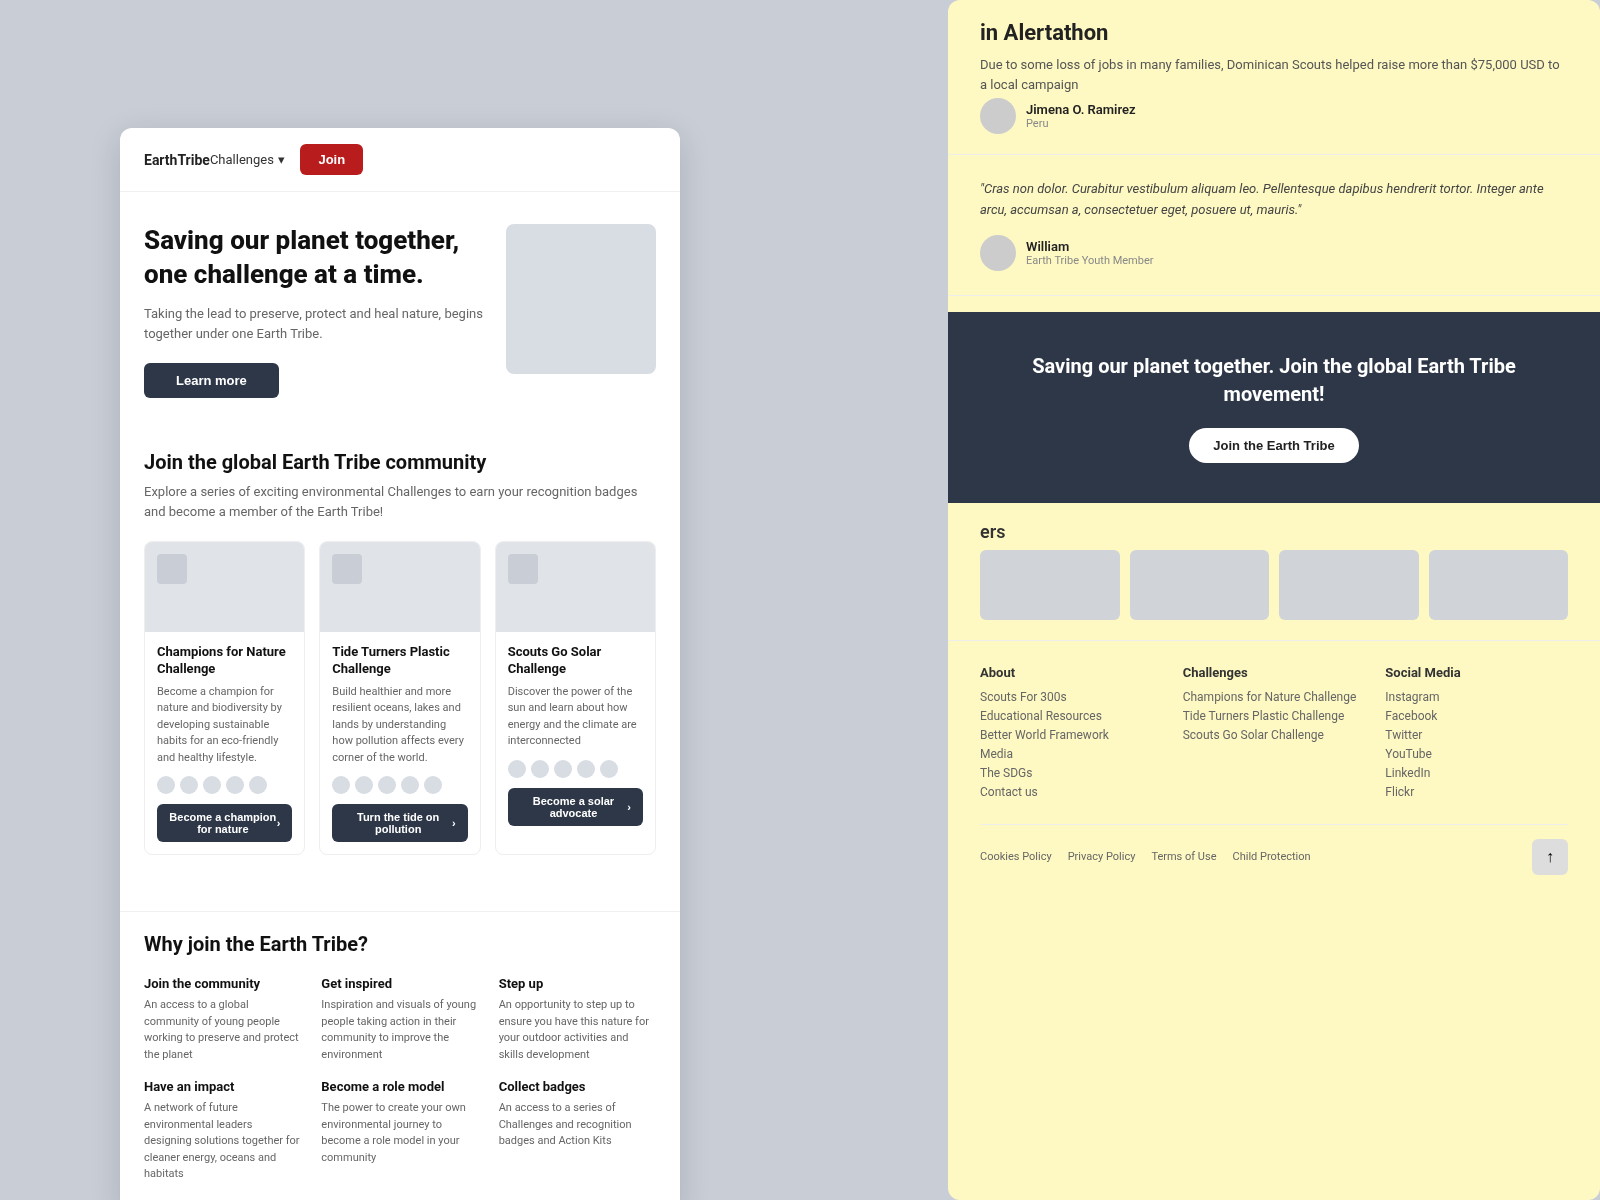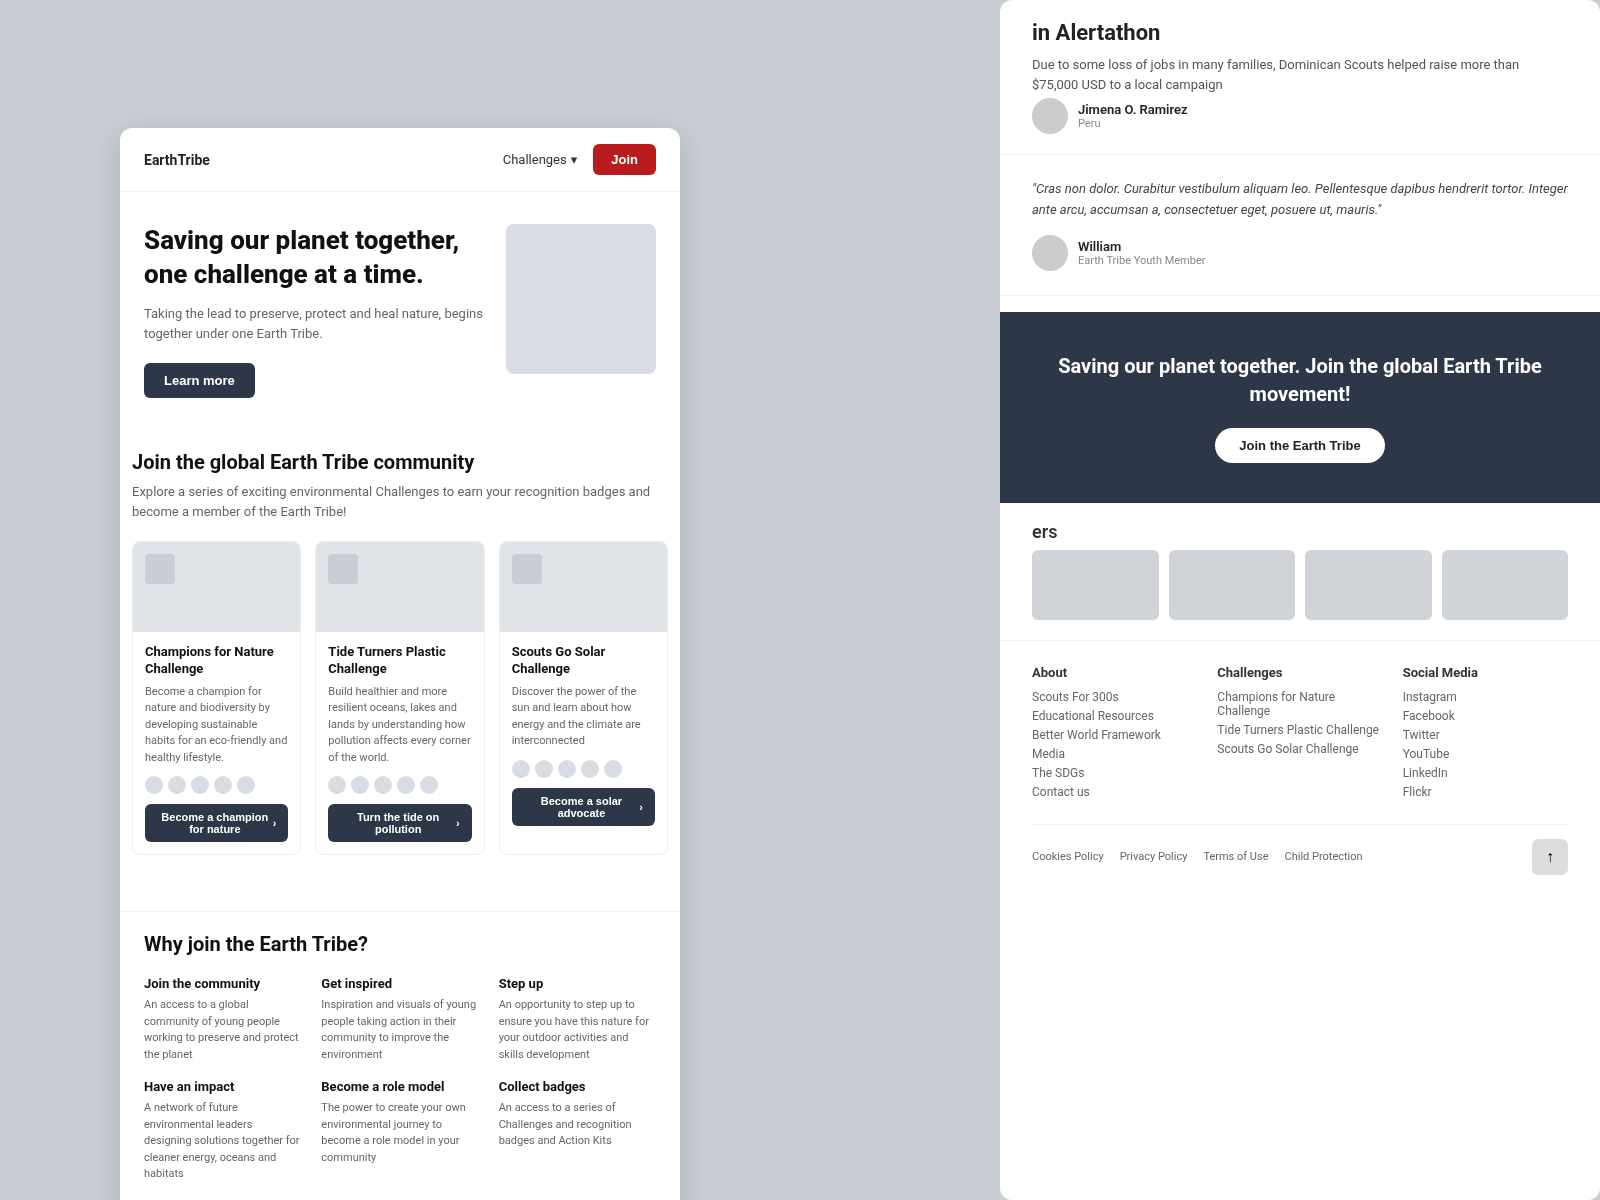--- a/index.html
+++ b/index.html
@@ -9,23 +9,23 @@
       min-height: 1200px;
       position: relative;
       overflow: hidden;
     }
 
     
     .right-panel {
       position: absolute;
       top: 0;
       right: 0;
-      width: 600px;
+      width: 652px;
       min-height: 1200px;
-      background: #ffffff;
+      background: #fef9c3;
       border-radius: 12px;
       overflow: hidden;
     }
 
     
     .right-top-alert {
       padding: 20px 32px;
       border-bottom: 1px solid #eee;
     }
     .right-top-alert h3 {
@@ -179,21 +179,20 @@
       background: white;
       border-radius: 12px;
       box-shadow: 0 8px 32px rgba(0,0,0,0.14);
       overflow: hidden;
     }
 
     
     .nav {
       display: flex;
       align-items: center;
-      justify-content: space-between;
       padding: 16px 24px;
       border-bottom: 1px solid #f0f0f0;
     }
     .nav-logo {
       font-size: 14px;
       font-weight: 700;
       color: #222;
     }
     .nav-right {
       display: flex;
@@ -237,37 +236,37 @@
     .hero-text p {
       font-size: 13px;
       color: #666;
       line-height: 1.6;
       margin-bottom: 18px;
     }
     .hero-learn-btn {
       background: #2d3748;
       color: white;
       border: none;
-      padding: 10px 20px;
+      padding: 10px 32px;
       border-radius: 6px;
       font-size: 13px;
       font-weight: 600;
       cursor: pointer;
     }
     .hero-image {
       width: 150px;
       height: 150px;
       background: #d8dce3;
       border-radius: 8px;
       flex-shrink: 0;
     }
 
     
     .community-section {
-      padding: 28px 12px;
+      padding: 28px 24px;
     }
     .community-section h2 {
       font-size: 20px;
       font-weight: 700;
       color: #111;
       margin-bottom: 8px;
     }
     .community-section > p {
       font-size: 13px;
       color: #666;

